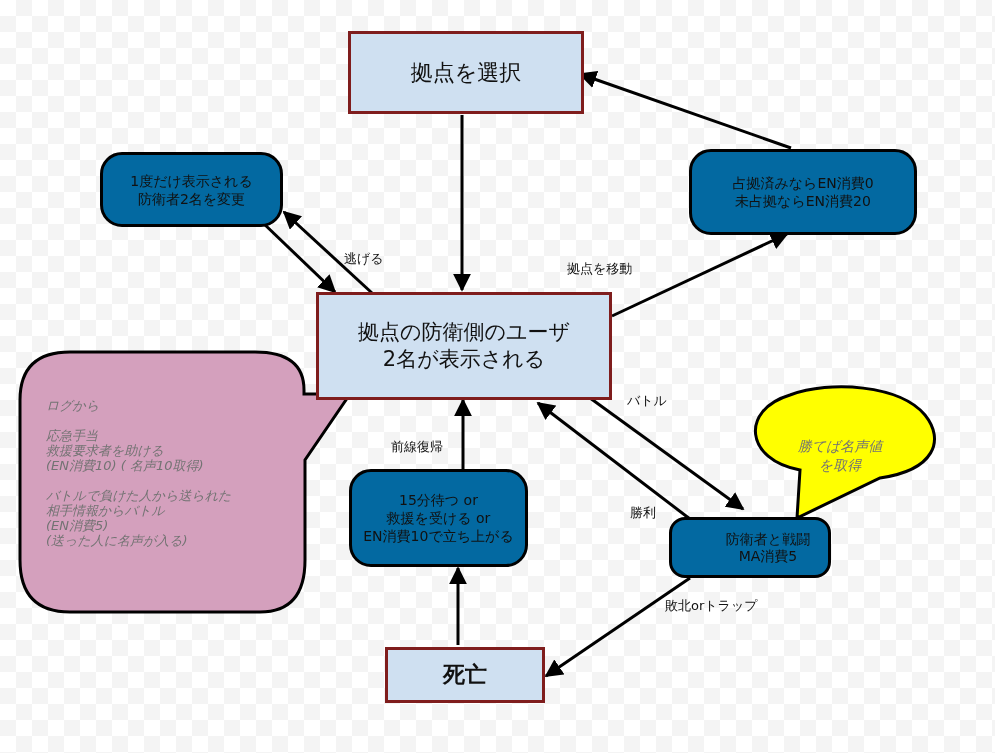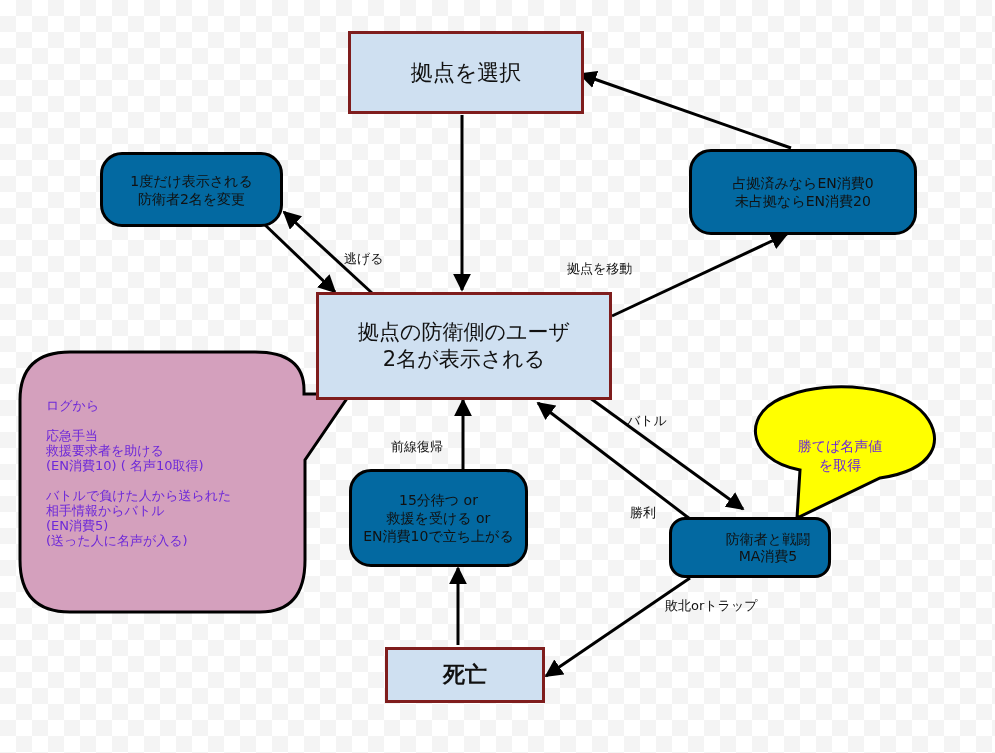--- a/index.html
+++ b/index.html
@@ -23,21 +23,21 @@
     .rect-blue {
       background: #cfe0f1; border: 3px solid #7f1d1d;
     }
     .round-orange {
       background: #0369a1; border: 3px solid #000; border-radius: 22px;
     }
     .label {
       position: absolute; font-size: 13px; color: #111; white-space: nowrap;
     }
     .callout-text {
-      position: absolute; white-space: pre-line; font-size: 13px; line-height: 15px; color: #6d28d9;
+      position: absolute; white-space: pre-line; font-size: 13px; line-height: 15px; color: #737373; font-style: italic;
     }
   </style>
 </head>
 <body>
 
 <svg class="lines" width="995" height="753">
   <defs>
     <marker id="ah" viewBox="0 0 10 10" refX="9" refY="5" markerWidth="6" markerHeight="6" orient="auto-start-reverse">
       <path d="M0,0 L10,5 L0,10 z" fill="#000"></path>
     </marker>
@@ -102,15 +102,15 @@
 バトルで負けた人から送られた
 相手情報からバトル
 (EN消費5)
 (送った人に名声が入る)</div>
 <div class="callout-text" style="left:770px;top:425px;width:140px;text-align:center;font-size:14px;line-height:19px;margin-top:12px;">勝てば名声値
 を取得</div>
 
 <span class="label" style="left:344px;top:250px;">逃げる</span>
 <span class="label" style="left:567px;top:260px;">拠点を移動</span>
 <span class="label" style="left:391px;top:438px;">前線復帰</span>
-<span class="label" style="left:627px;top:412px;">バトル</span>
+<span class="label" style="left:627px;top:392px;">バトル</span>
 <span class="label" style="left:630px;top:504px;">勝利</span>
 <span class="label" style="left:665px;top:597px;">敗北orトラップ</span>
 
 </body></html>

